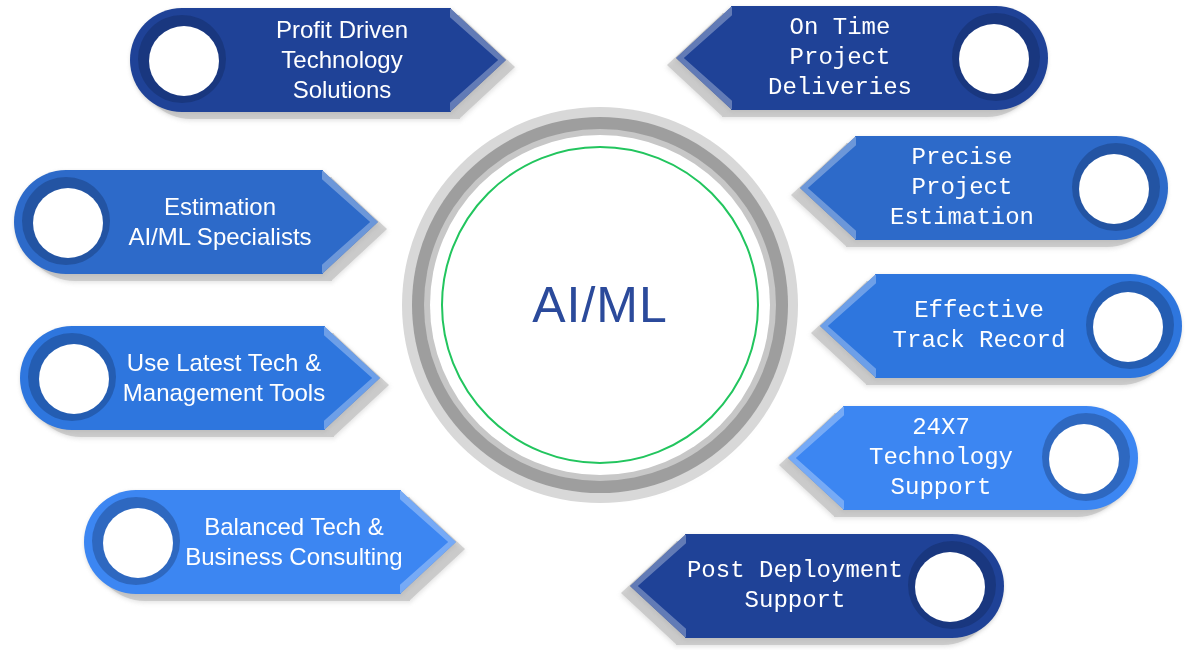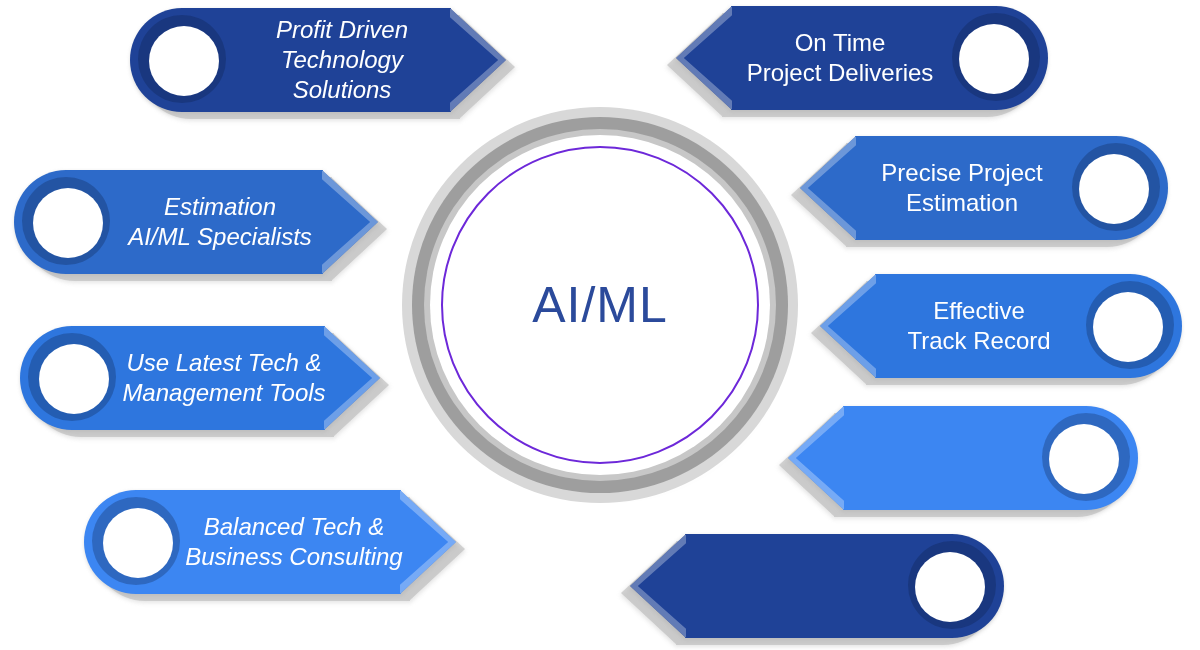--- a/index.html
+++ b/index.html
@@ -6,21 +6,21 @@
   .stage {
     position:relative; width:1200px; height:650px; overflow:hidden;
     background:#ffffff;
     font-family:"Liberation Sans", sans-serif;
   }
 
   
   .center-circle {
     position:absolute; left:441px; top:146px;
     width:314px; height:314px; border-radius:50%;
-    background:#ffffff; border:2px solid #6d28d9;
+    background:#ffffff; border:2px solid #22c55e;
     box-shadow:
       0 0 0 11px #ffffff,
       0 0 0 17px #c7c7c7,
       0 0 0 29px #9e9e9e,
       0 0 0 39px #d8d8d8,
       8px 14px 18px 6px rgba(120,120,120,0.45);
     display:flex; align-items:center; justify-content:center;
     z-index:1;
   }
   .center-label {
@@ -56,22 +56,22 @@
   .banner.left  .dot { left:19px; }
   .banner.right .dot { right:19px; }
 
   .label {
     position:absolute; top:0; bottom:0;
     display:flex; align-items:center; justify-content:center;
     text-align:center; color:#ffffff;
     font-size:24px; line-height:1.26; font-weight:500;
     white-space:pre-line;
   }
-  .banner.left  .label { left:100px; right:52px;font-style:italic; }
-  .banner.right .label { left:56px;  right:100px; }
+  .banner.left  .label { left:100px; right:52px; }
+  .banner.right .label { left:56px;  right:100px;font-family:Liberation Mono, monospace; }
 
   
   .b0 { left:130px; top:8px;   width:376px; }
   .b1 { left:14px;  top:170px; width:364px; }
   .b2 { left:20px;  top:326px; width:360px; }
   .b3 { left:84px;  top:482px; width:372px;margin-top:8px; }
   .b4 { left:676px; top:6px;   width:372px; }
   .b5 { left:800px; top:136px; width:368px; }
   .b6 { left:820px; top:274px; width:362px; }
   .b7 { left:788px; top:406px; width:350px; }
@@ -164,24 +164,28 @@
 Track Record</div>
   </div>
 
   <div class="banner right b7" style="--c: #3c86f2;">
     <div class="shape">
       <div class="body"></div>
       <div class="tip"></div>
       <div class="halo"></div>
       <div class="dot"></div>
     </div>
+    <div class="label">24X7
+Technology Support</div>
   </div>
 
   <div class="banner right b8" style="--c: #1f4297;">
     <div class="shape">
       <div class="body"></div>
       <div class="tip"></div>
       <div class="halo"></div>
       <div class="dot"></div>
     </div>
+    <div class="label">Post Deployment
+Support</div>
   </div>
 
 </div>
 
 </body></html>

